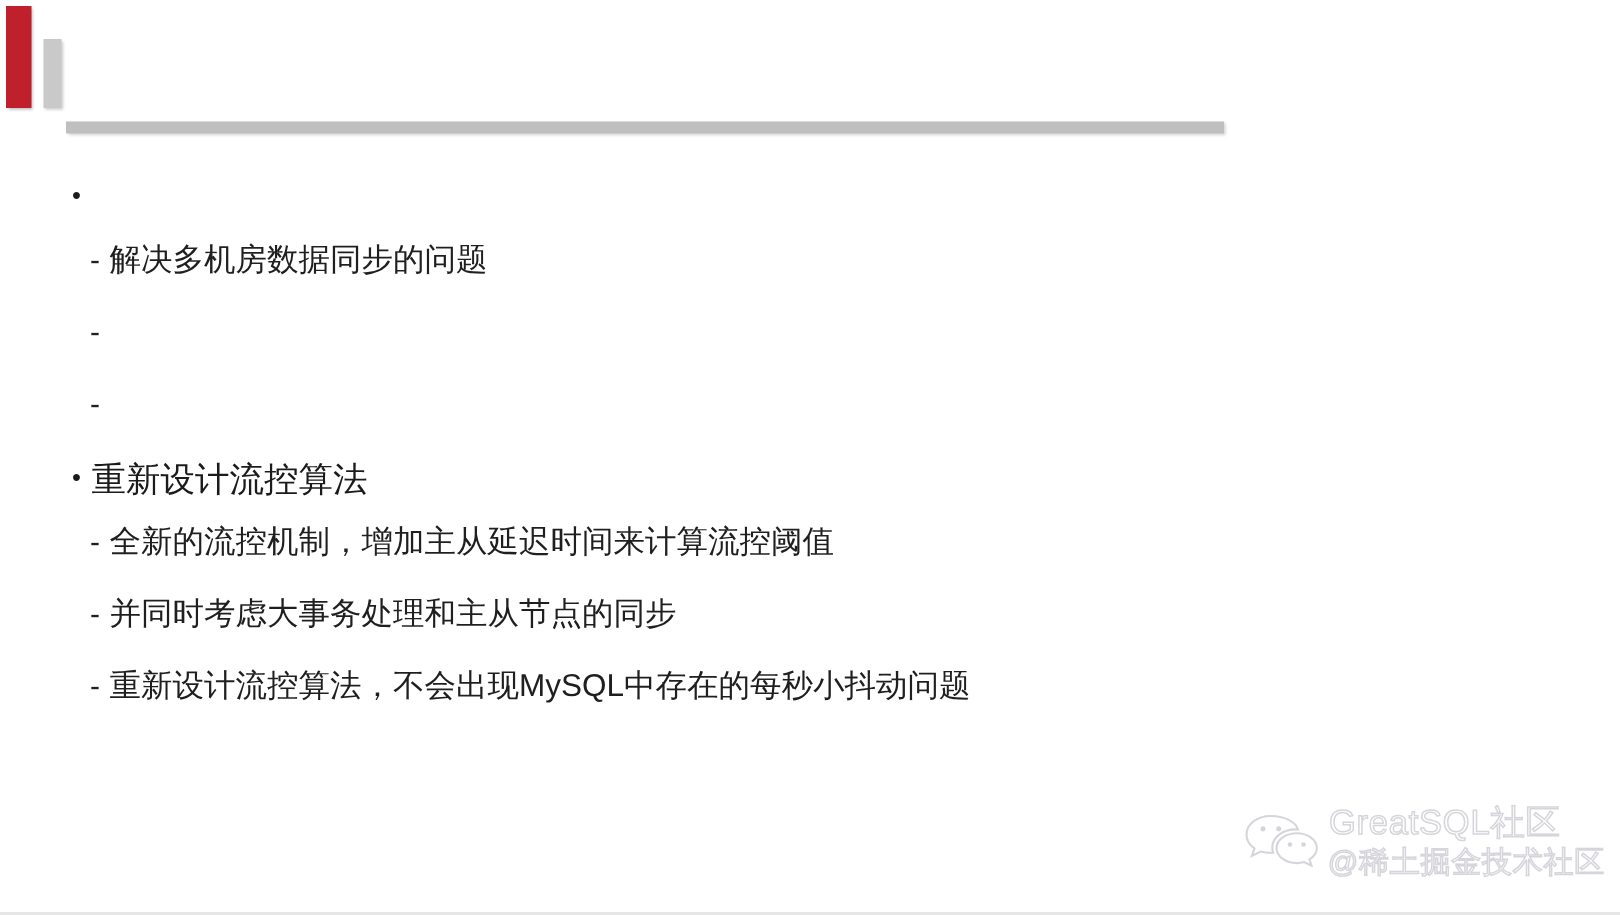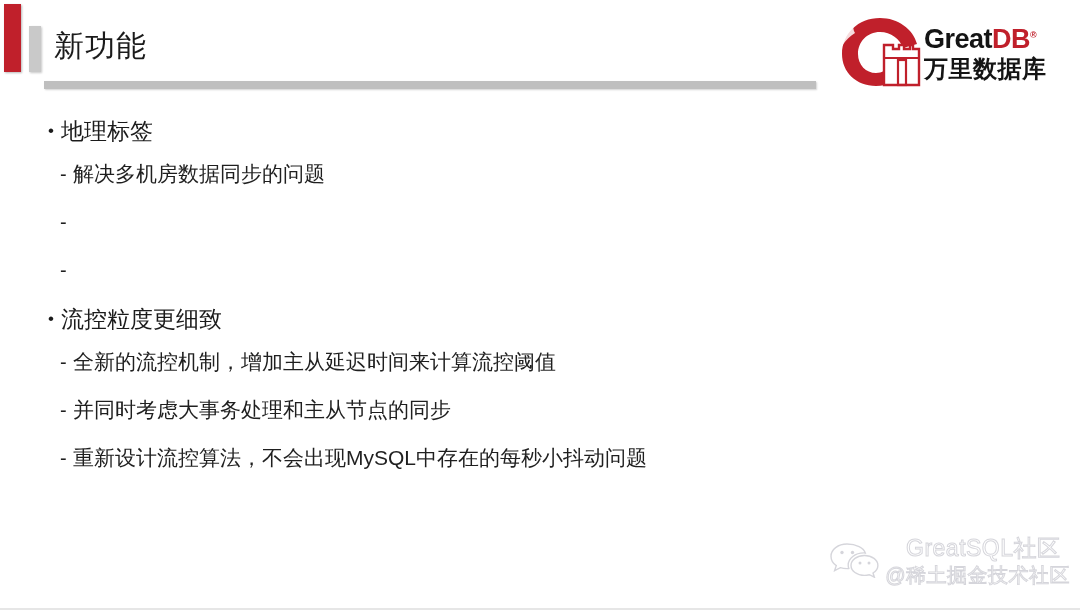--- a/index.html
+++ b/index.html
@@ -187,84 +187,65 @@
   }
   .wm-line1 {
     font-size: 23px;
     line-height: 29px;
     color: transparent;
     -webkit-text-stroke: 1px #b4b4be;
     letter-spacing: 0.5px;
     white-space: nowrap;
     text-align: left;
     padding-left: 2px;
-    margin-left: 20px;
   }
   .wm-line2 {
     font-size: 20px;
     line-height: 25px;
     color: transparent;
     -webkit-text-stroke: 1px #b4b4be;
     letter-spacing: 0.5px;
     white-space: nowrap;
     padding-right: 4px;
   }
 </style>
 </head>
 <body>
 
 <div class="slide">
 
   <div class="header">
     <div class="accent-red"></div>
     <div class="accent-gray"></div>
-    <div class="slide-title">新功能</div>
     <div class="title-rule"></div>
   </div>
 
-  <div class="logo">
-    <div class="logo-mark">
-      <svg viewBox="0 0 104 76" width="104" height="76" aria-hidden="true">
-        <path d="M52 4 C30 4 14 20 14 40 C14 58 28 72 48 72 C60 72 70 66 75 57 L62 50 C59 56 54 59 48 59 C38 59 30 51 30 40 C30 28 39 18 52 18 C63 18 72 25 75 34 L89 30 C85 15 70 4 52 4 Z" fill="#c0202b"></path>
-        <path d="M26 10 C12 18 6 32 9 45 C11 35 17 25 27 19 C25 16 25 13 26 10 Z" fill="#ffffff" opacity="0.85"></path>
-        <path d="M55 30 L55 72 L92 72 L92 34 L86 34 L86 30 L81 30 L81 34 L75 34 L75 30 L70 30 L70 34 L64 34 L64 30 Z" fill="#ffffff"></path>
-        <path d="M56 31 L56 71 L91 71 L91 35 L85 35 L85 31 L82 31 L82 35 L76 35 L76 31 L71 31 L71 35 L65 35 L65 31 Z" fill="none" stroke="#c0202b" stroke-width="2.4"></path>
-        <rect x="70" y="46" width="8" height="25" fill="none" stroke="#c0202b" stroke-width="2.2"></rect>
-        <path d="M56 44 L91 44" stroke="#c0202b" stroke-width="2.2" fill="none"></path>
-      </svg>
-    </div>
-    <div class="logo-text">
-      <div class="logo-line1"><span>Great</span><span class="db">DB</span><span class="reg">®</span></div>
-      <div class="logo-line2">万里数据库</div>
-    </div>
-  </div>
 
   <div class="content">
 
     <div class="group">
       <div class="l1">
         <span class="l1-bullet">•</span>
-        <span class="l1-text">地理标签</span>
       </div>
       <div class="l2">
         <span class="l2-dash">-</span>
         <span class="l2-text">解决多机房数据同步的问题</span>
       </div>
       <div class="l2">
         <span class="l2-dash">-</span>
       </div>
       <div class="l2">
         <span class="l2-dash">-</span>
       </div>
     </div>
 
     <div class="group">
       <div class="l1">
         <span class="l1-bullet">•</span>
-        <span class="l1-text">流控粒度更细致</span>
+        <span class="l1-text">重新设计流控算法</span>
       </div>
       <div class="l2">
         <span class="l2-dash">-</span>
         <span class="l2-text">全新的流控机制，增加主从延迟时间来计算流控阈值</span>
       </div>
       <div class="l2">
         <span class="l2-dash">-</span>
         <span class="l2-text">并同时考虑大事务处理和主从节点的同步</span>
       </div>
       <div class="l2">

